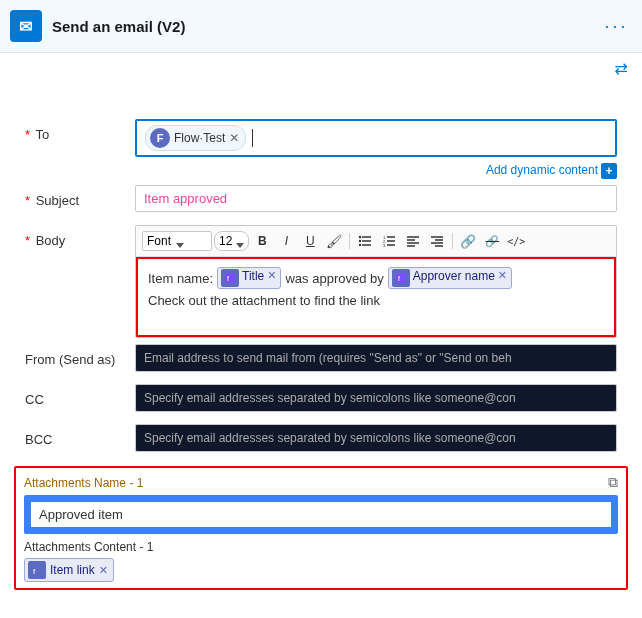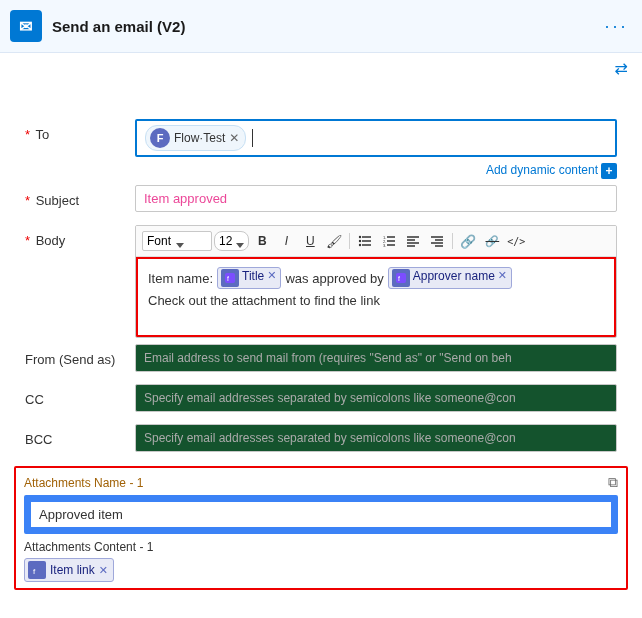--- a/index.html
+++ b/index.html
@@ -275,21 +275,21 @@
     }
 
     
     .placeholder-field {
       flex: 1;
       border: 1px solid #c8c8c8;
       border-radius: 2px;
       padding: 6px 8px;
       font-size: 12px;
       color: #aaa;
-      background: #14532d;
+      background: #0f172a;
     }
 
     
     .attachments-section {
       margin: 8px 14px 0;
       border: 2px solid #e00;
       border-radius: 2px;
       padding: 6px 8px;
       position: relative;
     }

